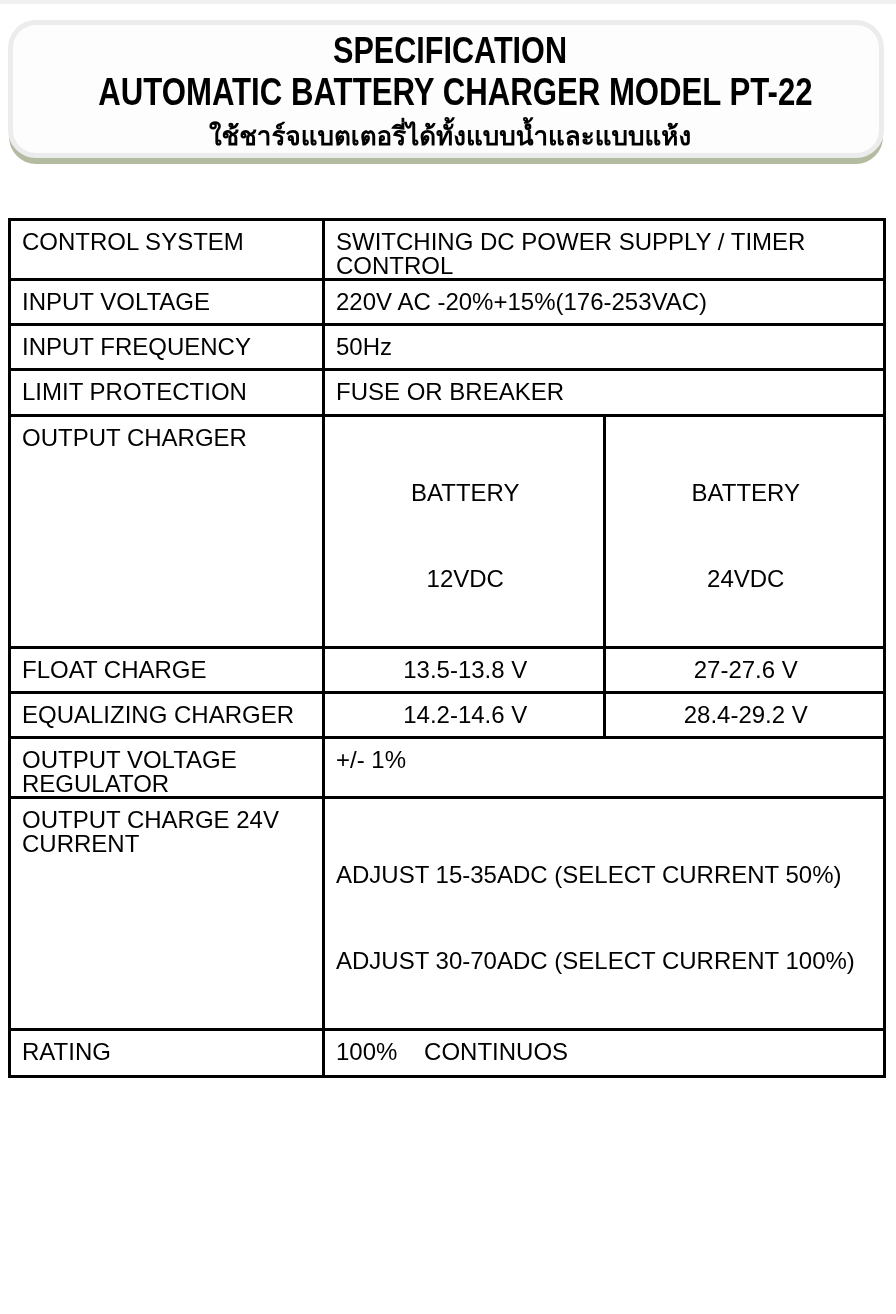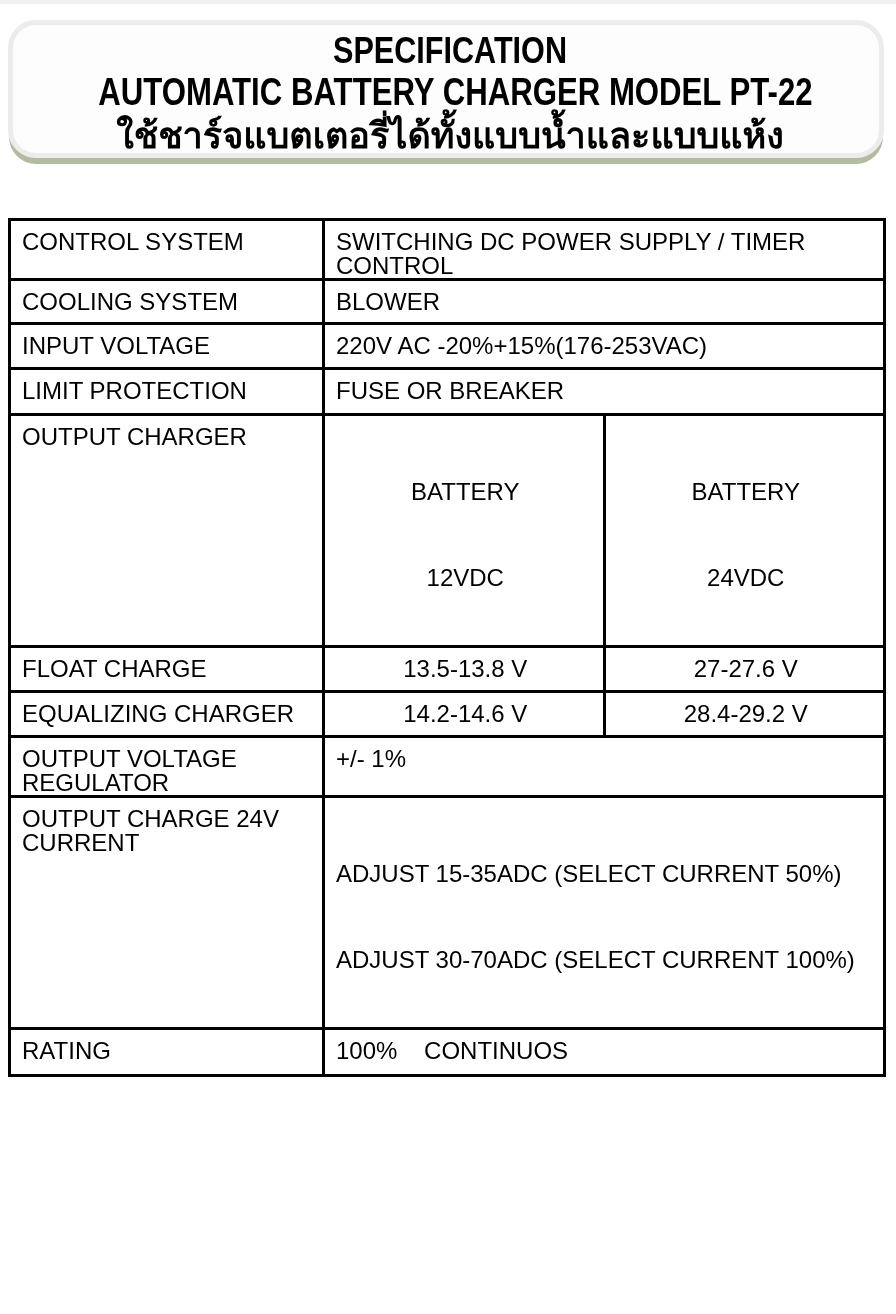--- a/index.html
+++ b/index.html
@@ -16,21 +16,21 @@
   .header-card{
     position:absolute; left:8px; top:20px; width:876px; height:138px;
     background:#fdfdfd; border:5px solid var(--border-gray); border-radius:28px;
     box-shadow:0 7px 0 -1px var(--shadow-green);
     display:flex; flex-direction:column; justify-content:flex-start;
     padding-top:5px; text-align:center; overflow:hidden;padding-left:8px;
   }
   .hline{white-space:nowrap;}
   .title-line{font-size:36px; font-weight:bold; line-height:42px; transform:scaleX(0.85); transform-origin:50% 50%;}
   .model-line{font-size:38px; font-weight:bold; line-height:40px; transform:scaleX(0.82); transform-origin:50% 50%;}
-  .thai-line{font-size:36px; font-weight:bold; line-height:48px;}
+  .thai-line{font-size:26px; font-weight:bold; line-height:48px;}
 
   table.spec{
     position:absolute; left:8px; top:218px; width:878px;
     border-collapse:collapse; table-layout:fixed;
   }
   table.spec td{
     border:3px solid var(--table-border);
     vertical-align:top; font-size:24px; line-height:24px;
     padding:9px 8px 0 11px; white-space:pre-wrap; overflow:hidden;
   }
@@ -52,27 +52,27 @@
     <div class="hline model-line">AUTOMATIC BATTERY CHARGER MODEL PT-22</div>
     <div class="hline thai-line">ใช้ชาร์จแบตเตอรี่ได้ทั้งแบบน้ำและแบบแห้ง</div>
   </div>
 
   <table class="spec">
     <tbody>
       <tr style="height:40px">
         <td class="lbl">CONTROL SYSTEM</td>
         <td colspan="2">SWITCHING DC POWER SUPPLY / TIMER CONTROL</td>
       </tr>
-      <tr style="height:44px">
-        <td class="lbl">COOLING SYSTEM</td>
-        <td colspan="2">BLOWER</td>
-      </tr>
       <tr style="height:45px">
         <td class="lbl">INPUT VOLTAGE</td>
         <td colspan="2">220V AC -20%+15%(176-253VAC)</td>
+      </tr>
+      <tr style="height:45px">
+        <td class="lbl">INPUT FREQUENCY</td>
+        <td colspan="2">50Hz</td>
       </tr>
       <tr style="height:46px">
         <td class="lbl">LIMIT PROTECTION</td>
         <td colspan="2">FUSE OR BREAKER</td>
       </tr>
       <tr style="height:73px">
         <td class="lbl">OUTPUT CHARGER</td>
         <td class="v12 multi">
           <div class="ln">BATTERY</div>
           <div class="ln">12VDC</div>

